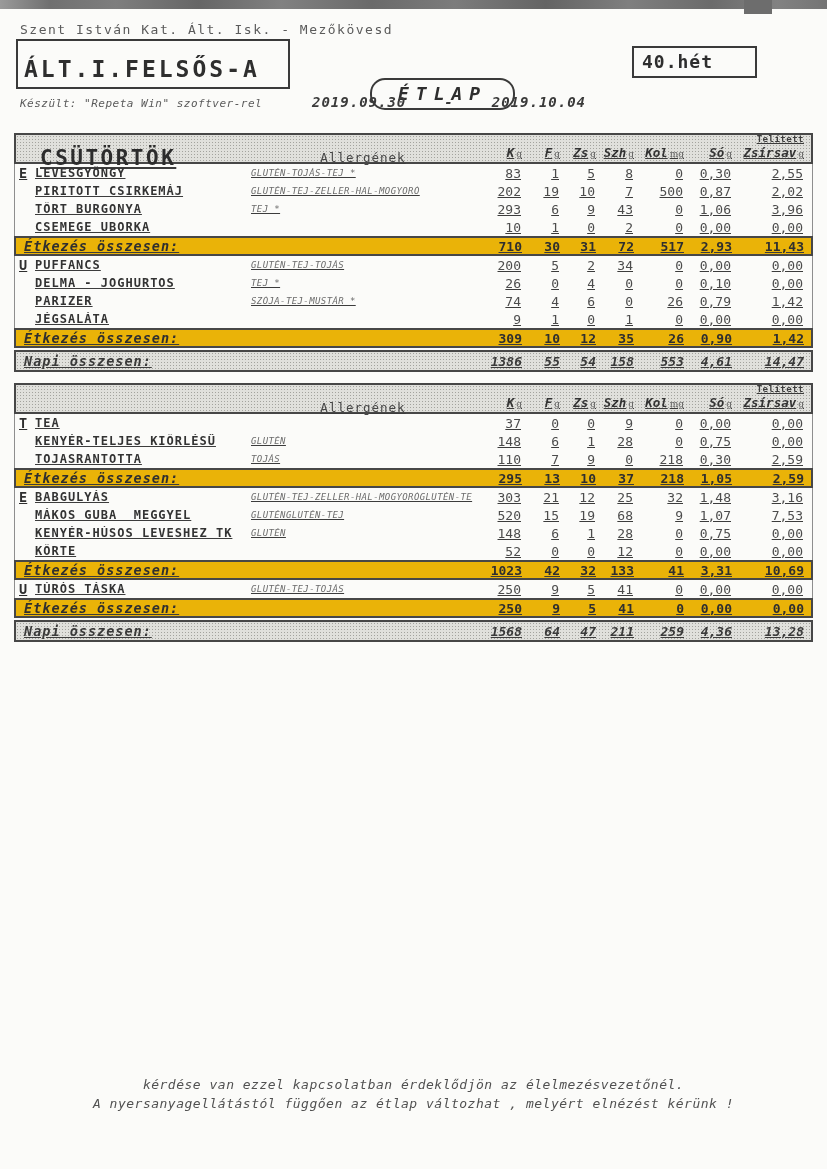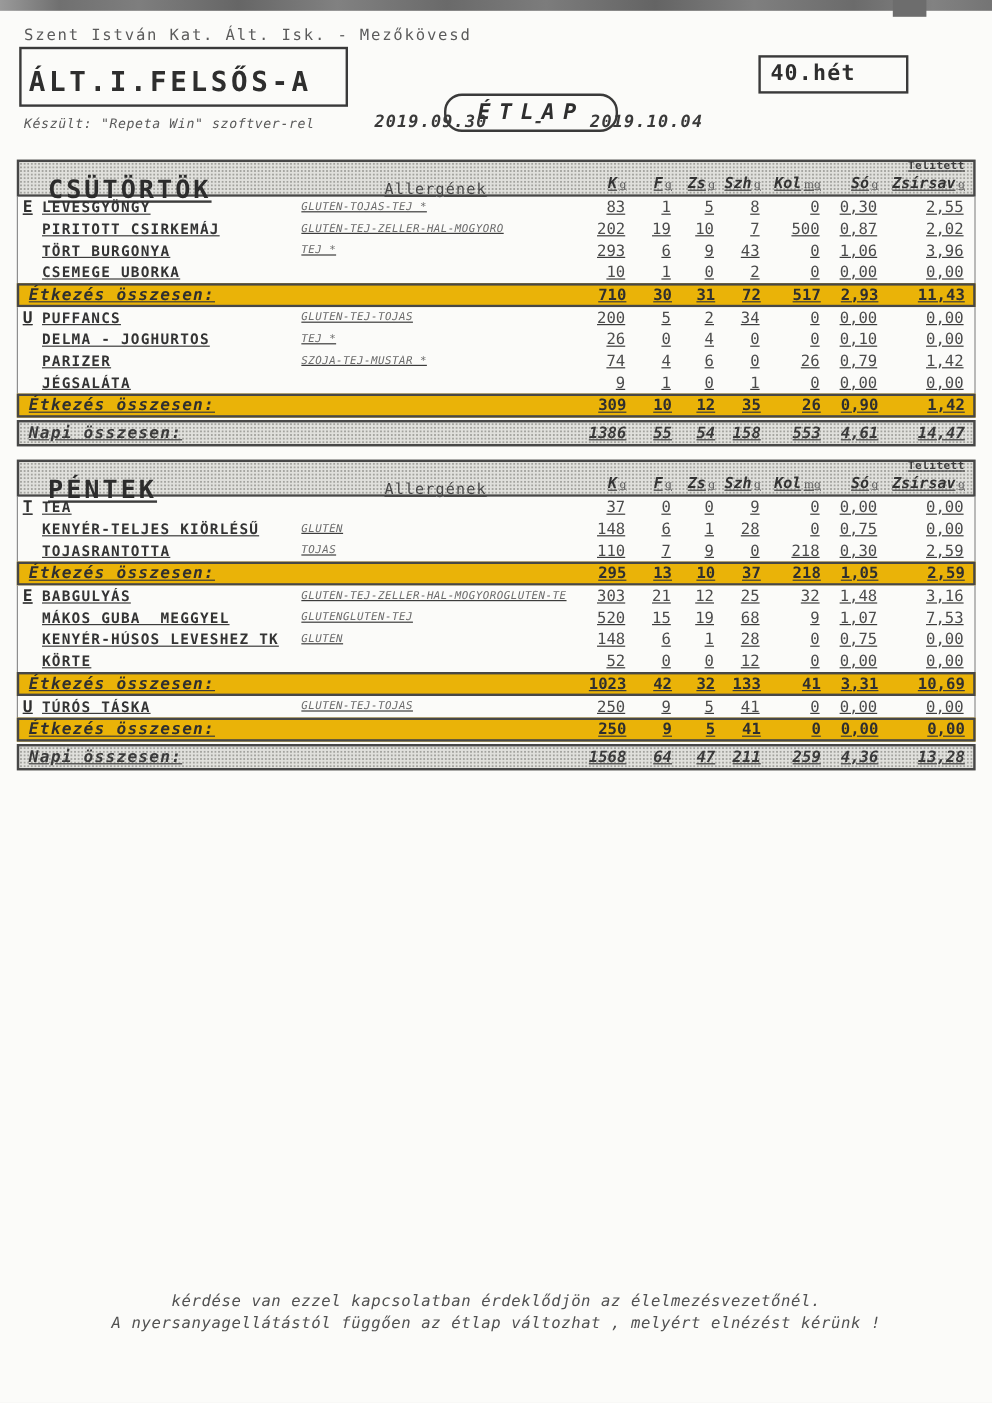--- a/index.html
+++ b/index.html
@@ -356,21 +356,20 @@
             <div class="val">54</div>
             <div class="val">158</div>
             <div class="val">553</div>
             <div class="val">4,61</div>
             <div class="val">14,47</div>
             <div class="endpad"></div>
           </div>
         </div>
         <div class="day-section">
           <div class="row day-head halftone">
-            <div class="day-name">PÉNTEK</div>
             <div class="allergen-head">Allergének</div>
             <div class="num-head">
               <div class="col-line"><span class="cn">K</span><span class="cu">g</span></div>
             </div>
             <div class="num-head">
               <div class="col-line"><span class="cn">F</span><span class="cu">g</span></div>
             </div>
             <div class="num-head">
               <div class="col-line"><span class="cn">Zs</span><span class="cu">g</span></div>
             </div>

